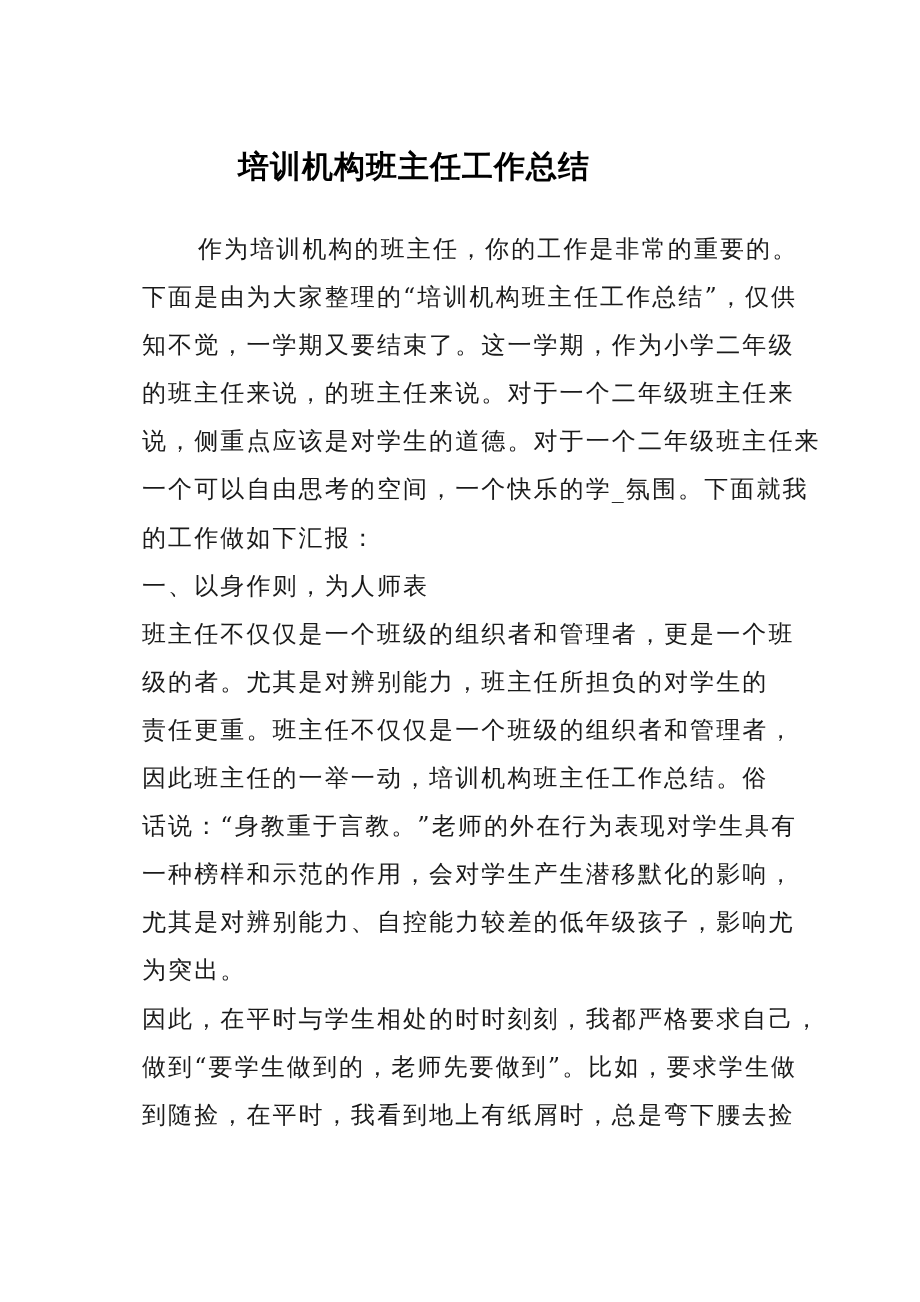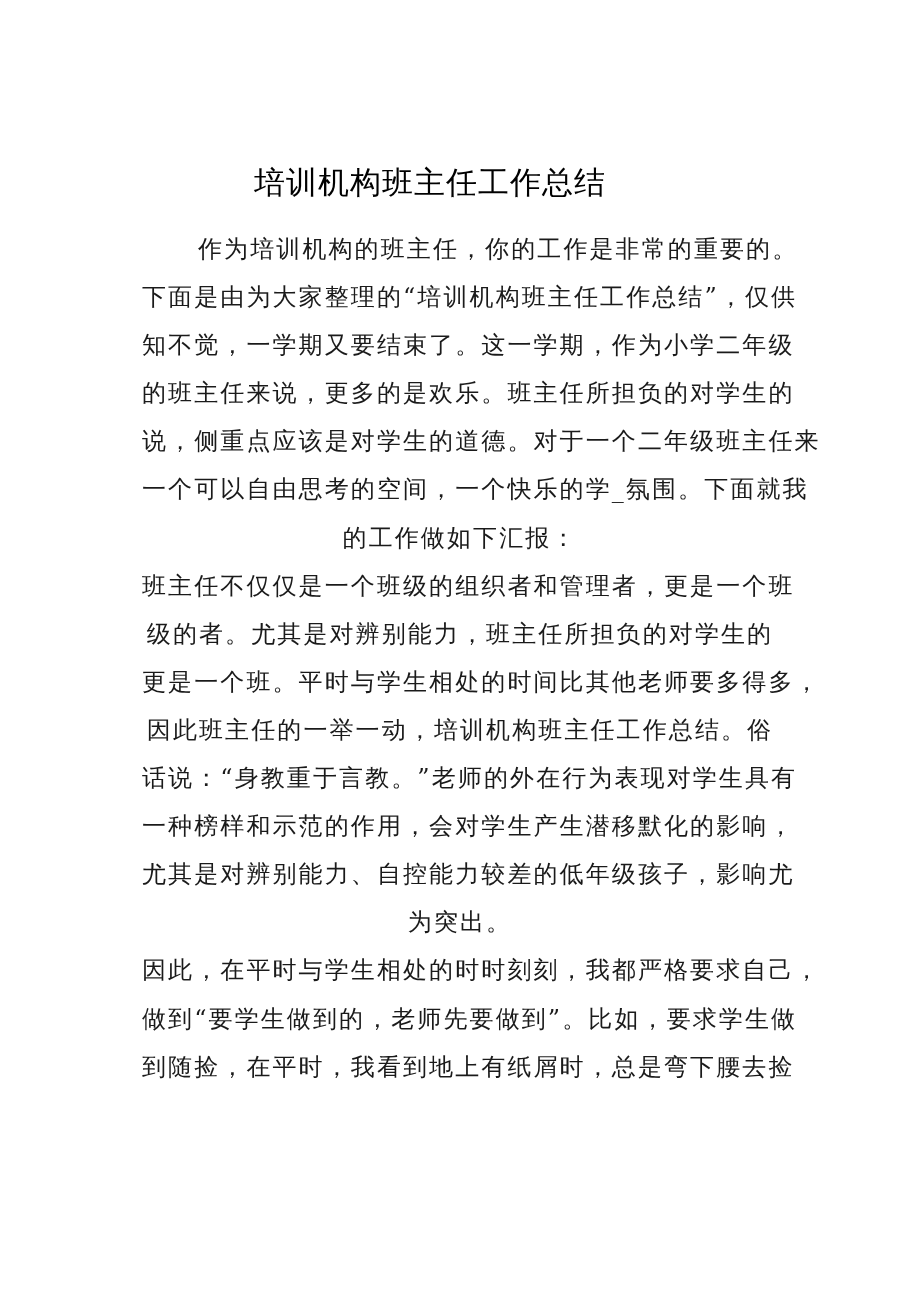--- a/index.html
+++ b/index.html
@@ -22,65 +22,65 @@
       height: 1302px;
       background: #ffffff;
     }
     .title {
       position: absolute;
       left: 0;
       top: 146px;
       width: 828px;
       text-align: center;
       font-family: "DejaVu Sans", "Liberation Sans", sans-serif;
-      font-weight: normal;
+      font-weight: bold;
       font-size: 31px;
       line-height: 40px;
       letter-spacing: 1px;
       color: #000000;
-      margin: 16px;
+      margin: 0;
     }
     .body-text {
       position: absolute;
       left: 142px;
       top: 225px;
       width: 636px;
       font-family: "DejaVu Serif", "Liberation Serif", serif;
       font-size: 24px;
       line-height: 48.1px;
       color: #1a1a1a;
       letter-spacing: 2.1px;
     }
     .line {
       display: block;
       white-space: nowrap;
       height: 48.1px;
-      text-align: center;
     }
     .indent {
       padding-left: 56px;
     }
   </style>
 </head>
 <body>
 
 <div class="page">
   <h1 class="title">培训机构班主任工作总结</h1>
 
   <div class="body-text">
     <span class="line indent">作为培训机构的班主任，你的工作是非常的重要的。</span>
     <span class="line">下面是由为大家整理的“培训机构班主任工作总结”，仅供</span>
     <span class="line">知不觉，一学期又要结束了。这一学期，作为小学二年级</span>
-    <span class="line">的班主任来说，更多的是欢乐。班主任所担负的对学生的</span>
+    <span class="line">的班主任来说，的班主任来说。对于一个二年级班主任来</span>
     <span class="line">说，侧重点应该是对学生的道德。对于一个二年级班主任来</span>
     <span class="line">一个可以自由思考的空间，一个快乐的学_氛围。下面就我</span>
     <span class="line">的工作做如下汇报：</span>
+    <span class="line">一、以身作则，为人师表</span>
     <span class="line">班主任不仅仅是一个班级的组织者和管理者，更是一个班</span>
     <span class="line">级的者。尤其是对辨别能力，班主任所担负的对学生的</span>
-    <span class="line">更是一个班。平时与学生相处的时间比其他老师要多得多，</span>
+    <span class="line">责任更重。班主任不仅仅是一个班级的组织者和管理者，</span>
     <span class="line">因此班主任的一举一动，培训机构班主任工作总结。俗</span>
     <span class="line">话说：“身教重于言教。”老师的外在行为表现对学生具有</span>
     <span class="line">一种榜样和示范的作用，会对学生产生潜移默化的影响，</span>
     <span class="line">尤其是对辨别能力、自控能力较差的低年级孩子，影响尤</span>
     <span class="line">为突出。</span>
     <span class="line">因此，在平时与学生相处的时时刻刻，我都严格要求自己，</span>
     <span class="line">做到“要学生做到的，老师先要做到”。比如，要求学生做</span>
     <span class="line">到随捡，在平时，我看到地上有纸屑时，总是弯下腰去捡</span>
   </div>
 </div>

